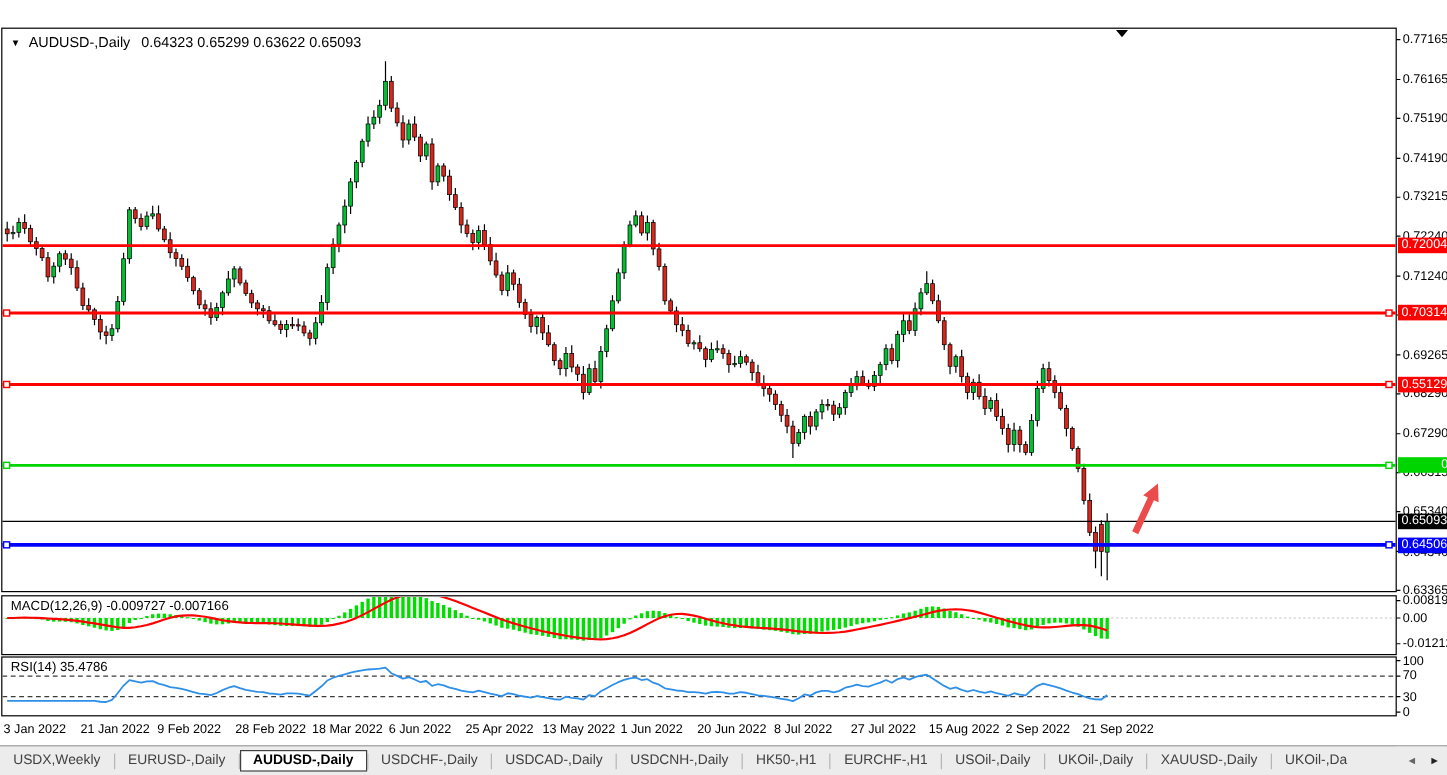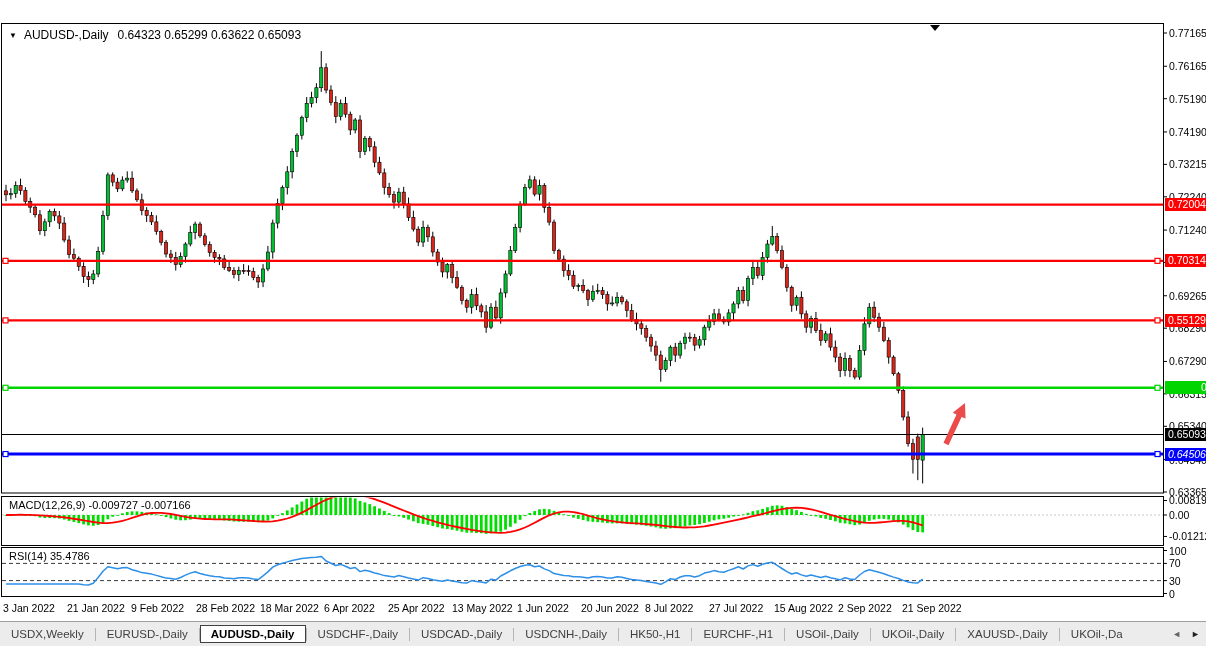--- a/index.html
+++ b/index.html
@@ -724,29 +724,29 @@
       <span class="ptick" style="top: 508.452px;">-0.01212</span>
       <span class="ptick" style="top: 522.5px; text-align: right;">100</span>
       <span class="ptick" style="top: 535.4px;">70</span>
       <span class="ptick" style="top: 552.6px;">30</span>
       <span class="ptick" style="top: 565.5px;">0</span>
       <span class="ptag" style="top: 176.155px; background: rgb(255, 0, 0);">0.72004</span>
       <span class="ptag" style="top: 232.364px; background: rgb(255, 0, 0);">0.70314</span>
       <span class="ptag" style="top: 291.9px; background: rgb(255, 0, 0);">0.55129</span>
       <span class="ptag" style="top: 359.284px; background: rgb(0, 213, 0); padding-left: 36px;">0.66498</span>
       <span class="ptag" style="top: 406.015px; background: rgb(0, 0, 0);">0.65093</span>
-      <span class="ptag" style="top: 425.538px; background: rgb(0, 0, 255); font-style: italic;">0.64506</span>
+      <span class="ptag" style="top: 425.538px; background: rgb(0, 0, 255);">0.64506</span>
     </div>
   <div id="date-axis">
       <span class="dlab" style="left: 3px;">3 Jan 2022</span>
       <span class="dlab" style="left: 67px;">21 Jan 2022</span>
       <span class="dlab" style="left: 131px;">9 Feb 2022</span>
       <span class="dlab" style="left: 196px;">28 Feb 2022</span>
       <span class="dlab" style="left: 260px;">18 Mar 2022</span>
-      <span class="dlab" style="left: 324px;">6 Apr 2022</span>
+      <span class="dlab" style="left: 324px;">6 Jun 2022</span>
       <span class="dlab" style="left: 388px;">25 Apr 2022</span>
       <span class="dlab" style="left: 452px;">13 May 2022</span>
       <span class="dlab" style="left: 517px;">1 Jun 2022</span>
       <span class="dlab" style="left: 581px;">20 Jun 2022</span>
       <span class="dlab" style="left: 645px;">8 Jul 2022</span>
       <span class="dlab" style="left: 709px;">27 Jul 2022</span>
       <span class="dlab" style="left: 774px;">15 Aug 2022</span>
       <span class="dlab" style="left: 838px;">2 Sep 2022</span>
       <span class="dlab" style="left: 902px;">21 Sep 2022</span>
     </div>

